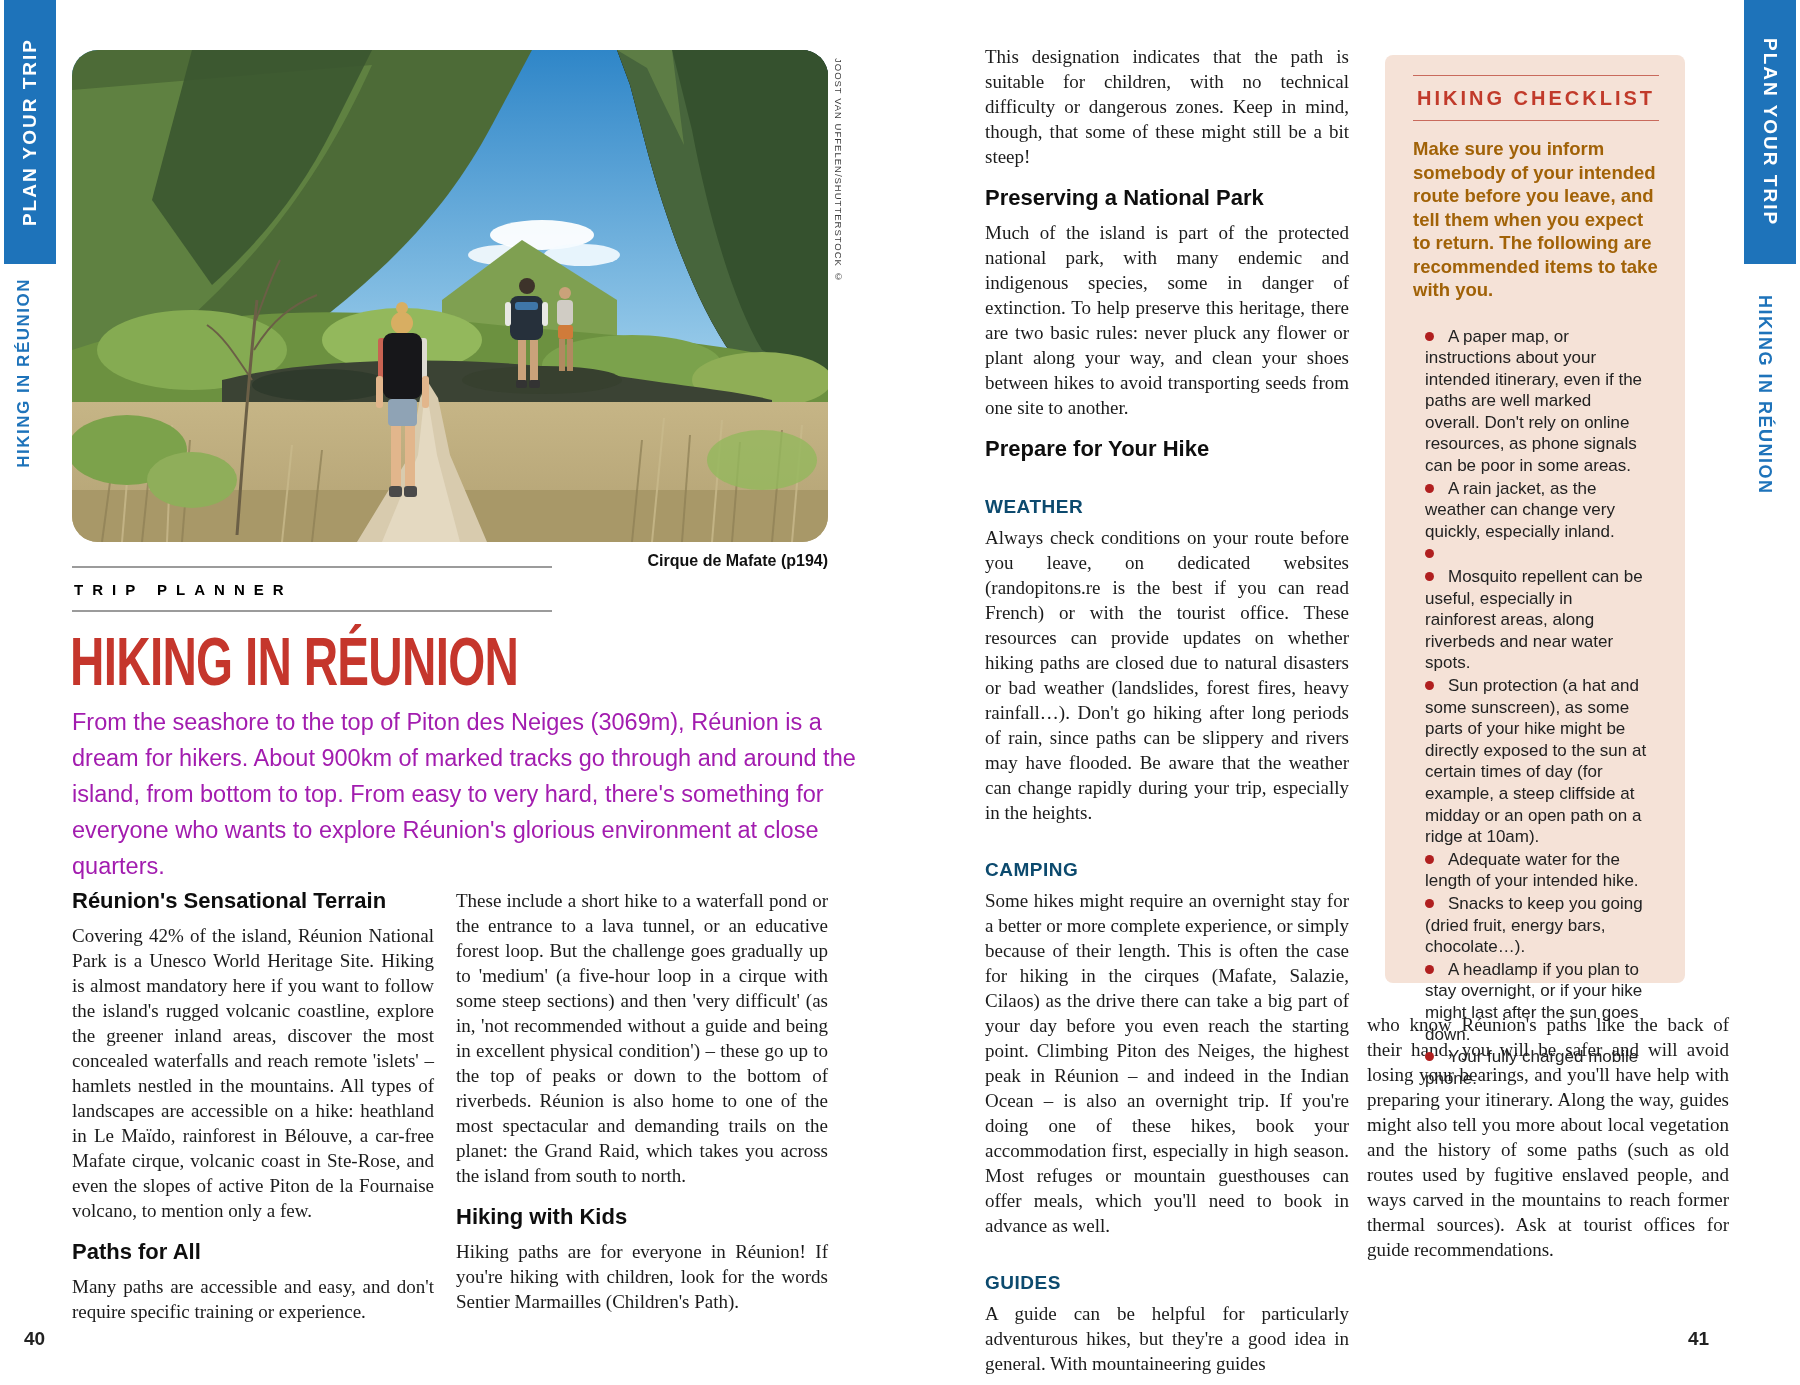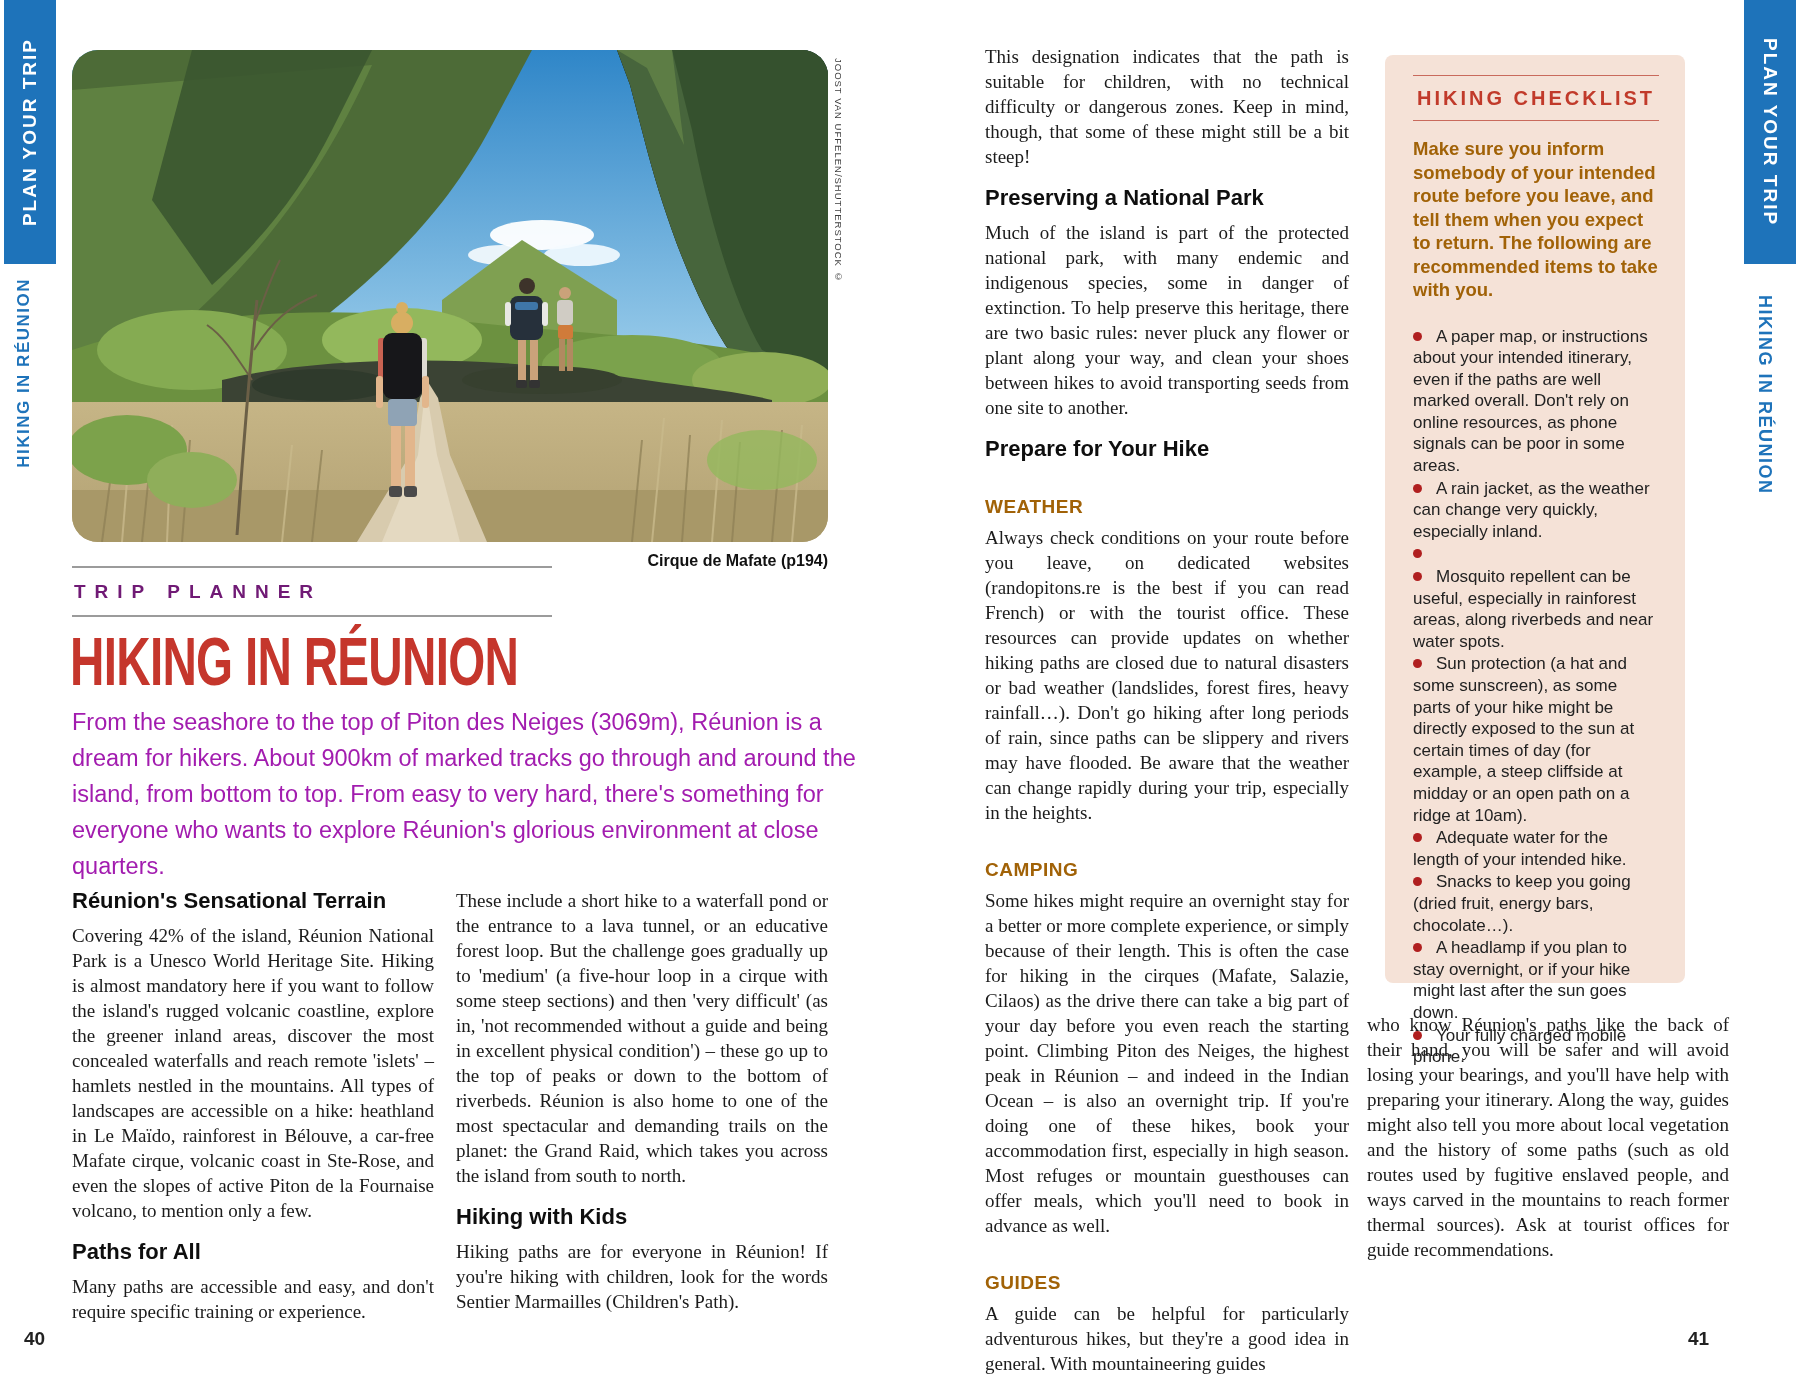--- a/index.html
+++ b/index.html
@@ -20,45 +20,45 @@
   
   .photo{position:absolute;left:72px;top:50px;width:756px;height:492px;border-radius:26px;overflow:hidden;}
   .photo svg{display:block;}
   .photo-credit{position:absolute;left:833px;top:58px;font-size:9.5px;color:#3c3c3c;letter-spacing:1px;
                 writing-mode:vertical-rl;white-space:nowrap;}
   .caption{position:absolute;left:400px;top:552px;width:428px;text-align:right;font-weight:700;font-size:16px;color:#111;}
 
   
   .kicker-wrap{position:absolute;left:72px;top:566px;width:480px;}
   .kicker-rule{border:0;border-top:2px solid #9b9b9b;margin:0;}
-  .kicker{font-weight:700;font-size:19px;letter-spacing:9px;color:#701a75;padding:13px 0 12px 2px;}
+  .kicker{font-weight:700;font-size:15px;letter-spacing:9px;color:#000000;padding:13px 0 12px 2px;}
   .big-title{position:absolute;left:70px;top:626px;white-space:nowrap;}
   .big-title span{display:inline-block;font-weight:700;font-size:68px;line-height:70px;color:#c5362c;
                   letter-spacing:-1px;transform:scaleX(0.70);transform-origin:left center;}
   .intro{position:absolute;left:72px;top:704px;width:795px;font-size:23.5px;line-height:36px;color:#a21caf;}
 
   
   .col{position:absolute;}
   .col-l1{left:72px;top:888px;width:362px;}
   .col-l2{left:456px;top:888px;width:372px;}
   .col-r1{left:985px;top:44px;width:364px;}
   .col-r2{left:1367px;top:1012px;width:362px;}
   .blk-p{font-family:"Liberation Serif",serif;font-size:19px;line-height:25px;text-align:justify;
          margin:0;color:#1b1b1b;}
   .blk-h2{font-weight:700;font-size:22px;color:#0e0e0e;margin:16px 0 9px;}
-  .blk-h3{font-weight:700;font-size:19px;color:#a16207;margin:34px 0 7px;letter-spacing:.5px;}
+  .blk-h3{font-weight:700;font-size:19px;color:#0c4a6e;margin:34px 0 7px;letter-spacing:.5px;}
   .col > :first-child{margin-top:0;}
 
   
   .checklist{position:absolute;left:1385px;top:55px;width:300px;height:928px;background:#f5e2d7;
              border-radius:8px;box-sizing:border-box;padding:20px 26px 16px 28px;}
   .cl-rule{border:0;border-top:1.5px solid #c96a5c;margin:0;}
   .cl-title{font-weight:700;font-size:20px;letter-spacing:3px;color:#c13a2a;text-align:center;padding:11px 0 10px;}
   .cl-intro{font-weight:700;font-size:18.5px;line-height:23.5px;color:#a16207;margin-top:16px;}
-  .cl-items{list-style:none;margin:24px 0 0;padding:0;}
+  .cl-items{list-style:none;margin:24px 12px 0;padding:0;}
   .cl-items li{font-size:17px;line-height:21.6px;color:#222;margin:0 0 1px;}
   .dot{display:inline-block;width:9px;height:9px;border-radius:50%;background:#b01f1f;margin-right:14px;
        vertical-align:1px;}
 
   
   .pageno{position:absolute;font-weight:700;font-size:19px;color:#222;}
   .pageno-left{left:24px;top:1328px;}
   .pageno-right{left:1688px;top:1328px;}
 </style>
 </head>

